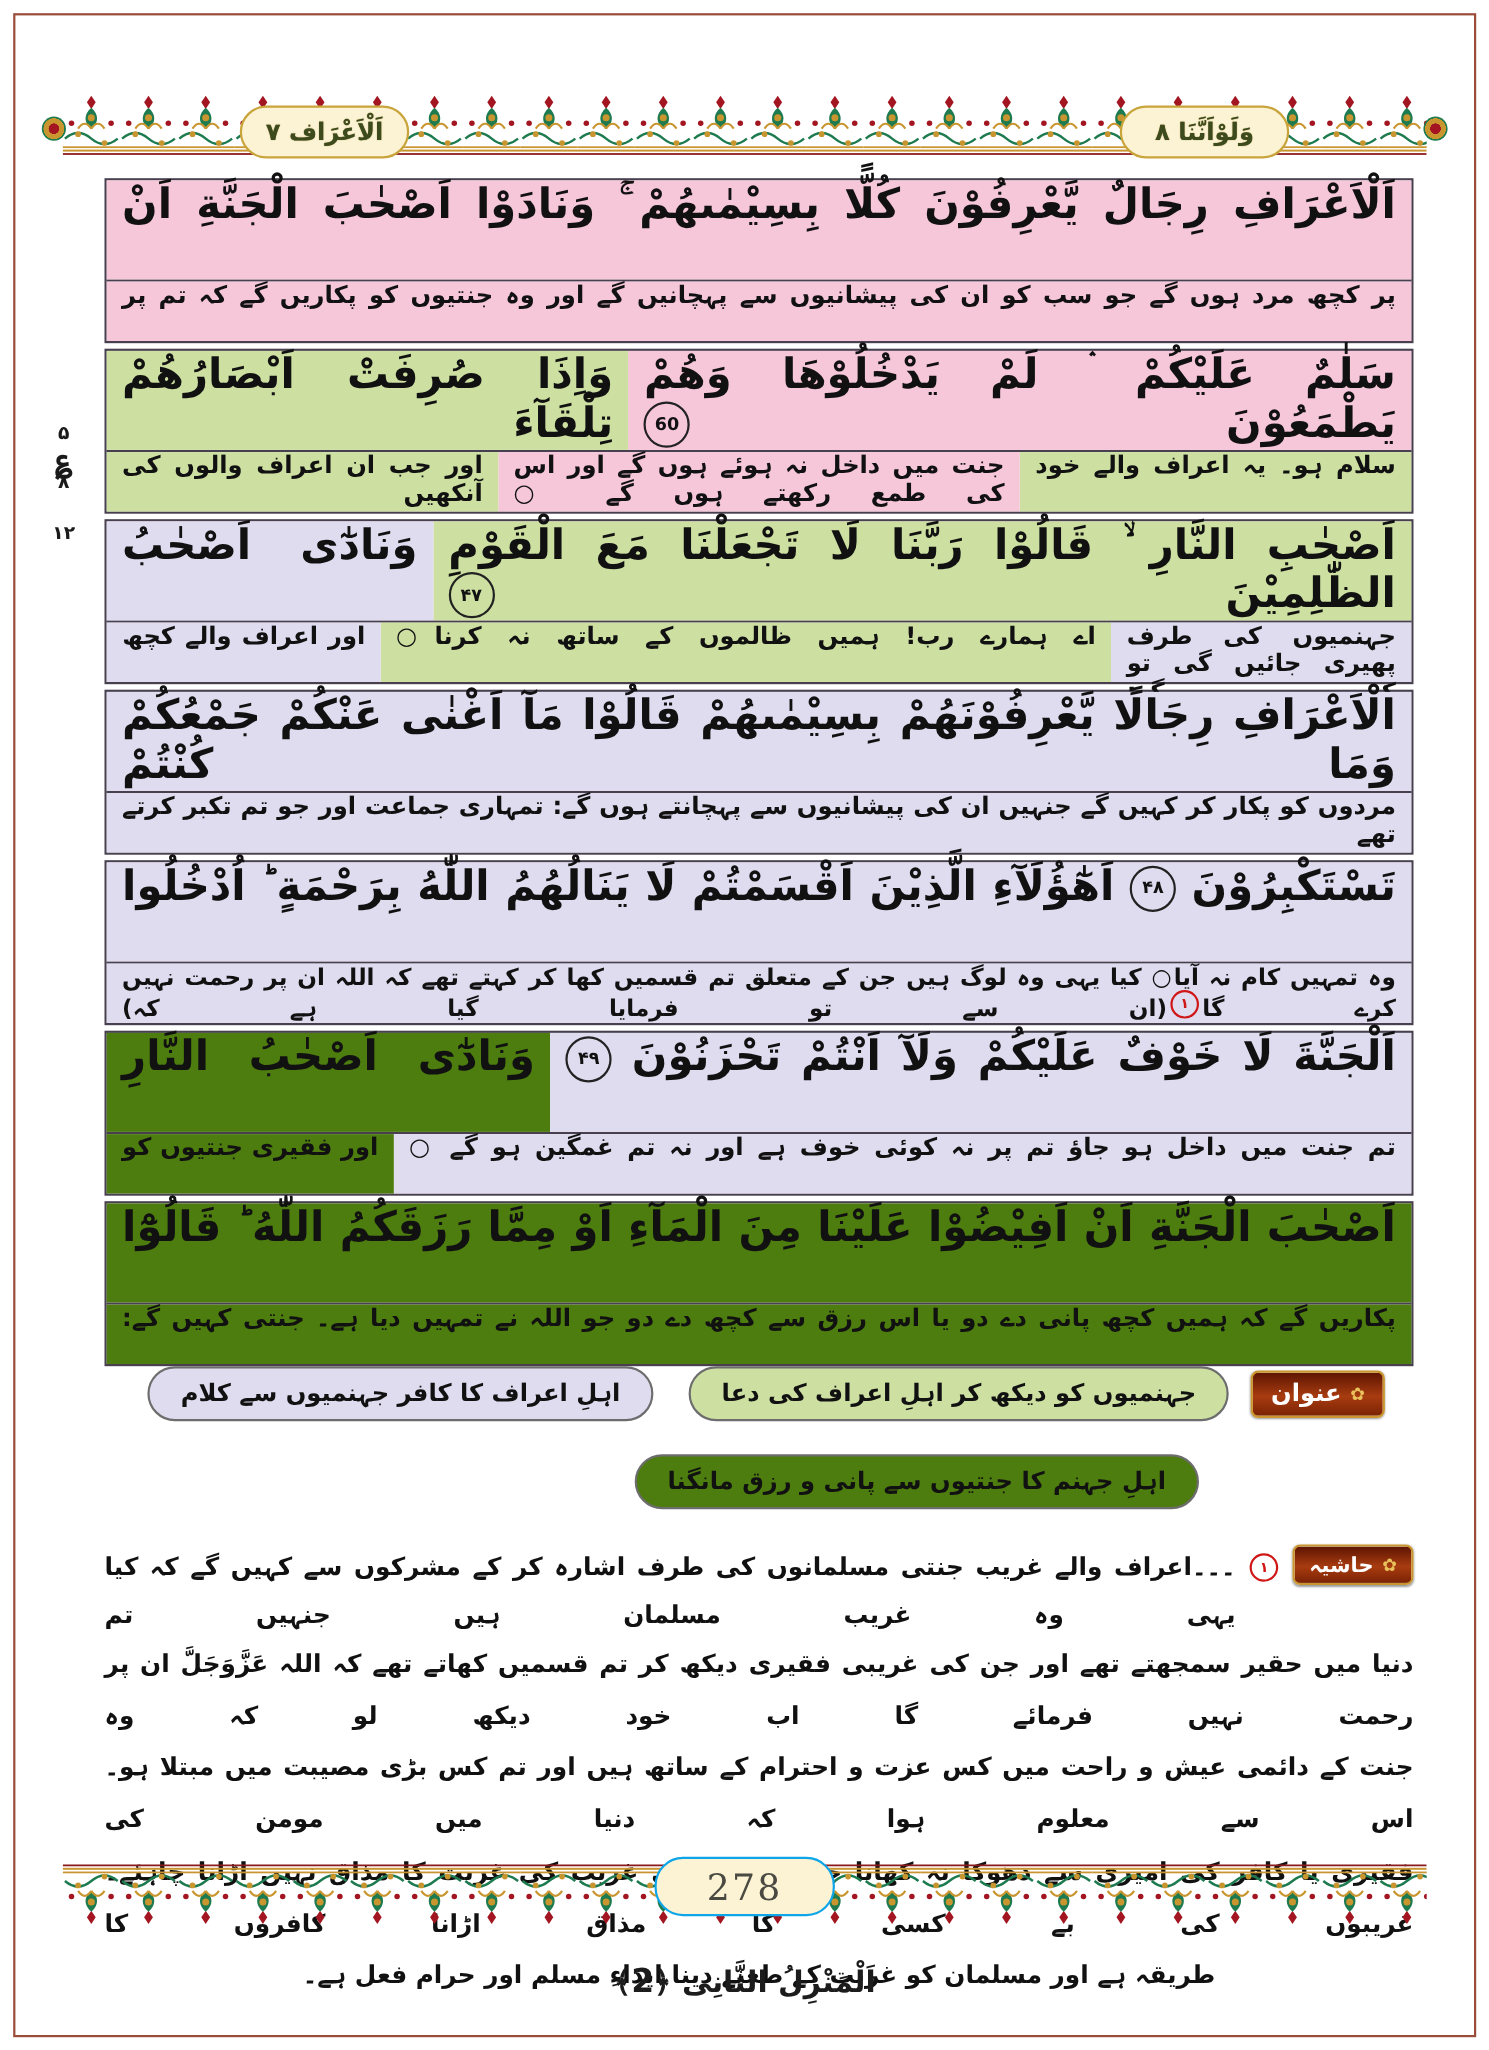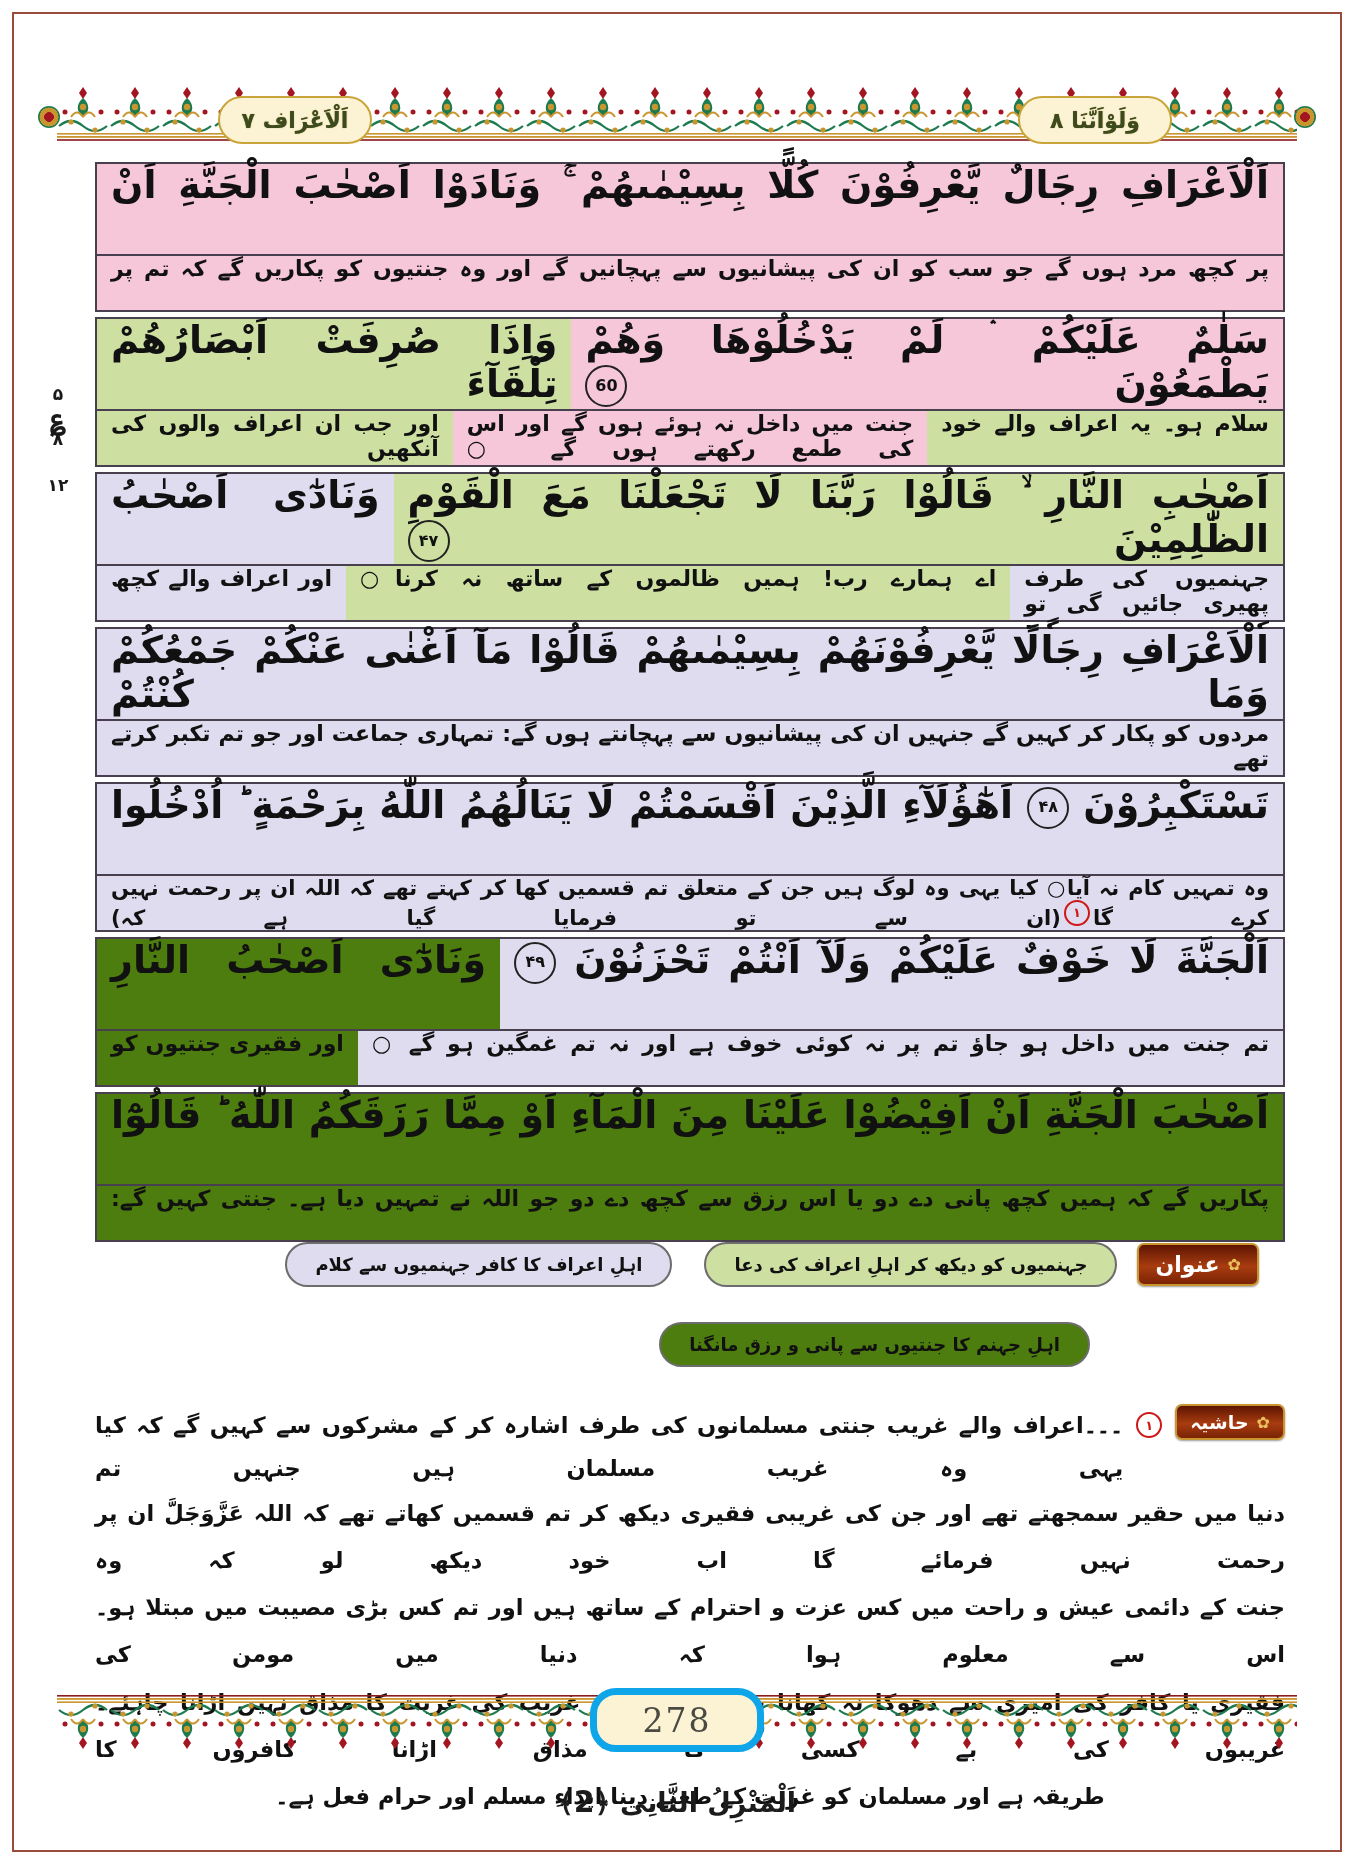--- a/index.html
+++ b/index.html
@@ -13,21 +13,21 @@
   .orn-bottom{position:absolute;left:57px;top:1694px;width:1240px;height:58px;}
   .edge-rosette{position:absolute;width:22px;height:22px;border-radius:50%;
     background:radial-gradient(circle at 50% 50%, #a31621 0 30%, #c9952f 32% 60%, #1e7b4f 62% 100%);}
   .tab-oval{
     position:absolute;top:96px;height:44px;background:#fcf3d4;border:2px solid #c9a43a;
     border-radius:26px;display:flex;align-items:center;justify-content:center;
     font-weight:bold;font-size:22px;color:#3c4a1e;z-index:3;text-shadow:0 0 1px #8a7a2a;
   }
   .pgnum-oval{
     position:absolute;left:50%;transform:translateX(-50%);top:1688px;width:160px;height:50px;
-    background:#fcf3d4;border:7px solid #0ea5e9;border-radius:26px;z-index:3;
+    background:#fcf3d4;border:2px solid #0ea5e9;border-radius:26px;z-index:3;
     display:flex;align-items:center;justify-content:center;
     font-family:"DejaVu Serif",serif;font-size:33px;color:#4a4a42;letter-spacing:2px;
   }
   
   .bands{position:absolute;left:95px;top:162px;width:1190px;}
   .pair{border:2px solid #48404f;margin-bottom:5px;background:#fff;}
   .row{display:flex;direction:rtl;}
   .row.ar{height:90px;border-bottom:2px solid #48404f;}
   .row.ur{height:54px;}
   .seg{display:flex;align-items:flex-start;padding:0 14px;box-sizing:border-box;height:100%;}
@@ -48,21 +48,21 @@
   .headrow1{position:absolute;left:95px;top:1242px;width:1190px;display:flex;direction:rtl;align-items:center;}
   .headrow2{position:absolute;left:95px;top:1322px;width:1190px;height:60px;}
   .badge{
     background:linear-gradient(180deg,#5e1502,#a83c10 55%,#7a2304);color:#fff;
     border:2px solid #c9952f;border-radius:7px;padding:7px 16px;font-size:22px;font-weight:bold;
     display:inline-flex;align-items:center;gap:8px;box-shadow:0 1px 2px rgba(0,0,0,.4);
   }
   .badge .flo{color:#e9c15c;font-size:16px;}
   .pill{
     border:2px solid #6d6d6d;border-radius:30px;padding:10px 28px;
-    font-size:18px;font-weight:bold;display:inline-block;white-space:nowrap;
+    font-size:22px;font-weight:bold;display:inline-block;white-space:nowrap;
   }
   
   .footnote{position:absolute;left:95px;top:1404px;width:1190px;direction:rtl;}
   .fn-line{font-size:22.5px;font-weight:bold;line-height:2.1;text-align:justify;text-align-last:justify;}
   .fn-first{display:flex;direction:rtl;align-items:flex-start;gap:10px;}
   .fn-first .jt2{flex:1;font-size:22.5px;font-weight:bold;line-height:1.9;text-align:justify;text-align-last:justify;}
   .fn-last{text-align:center;text-align-last:center;}
   
   .manzil{position:absolute;left:0;top:1784px;width:100%;text-align:center;
     font-size:27px;font-weight:bold;color:#1c1c1c;}

